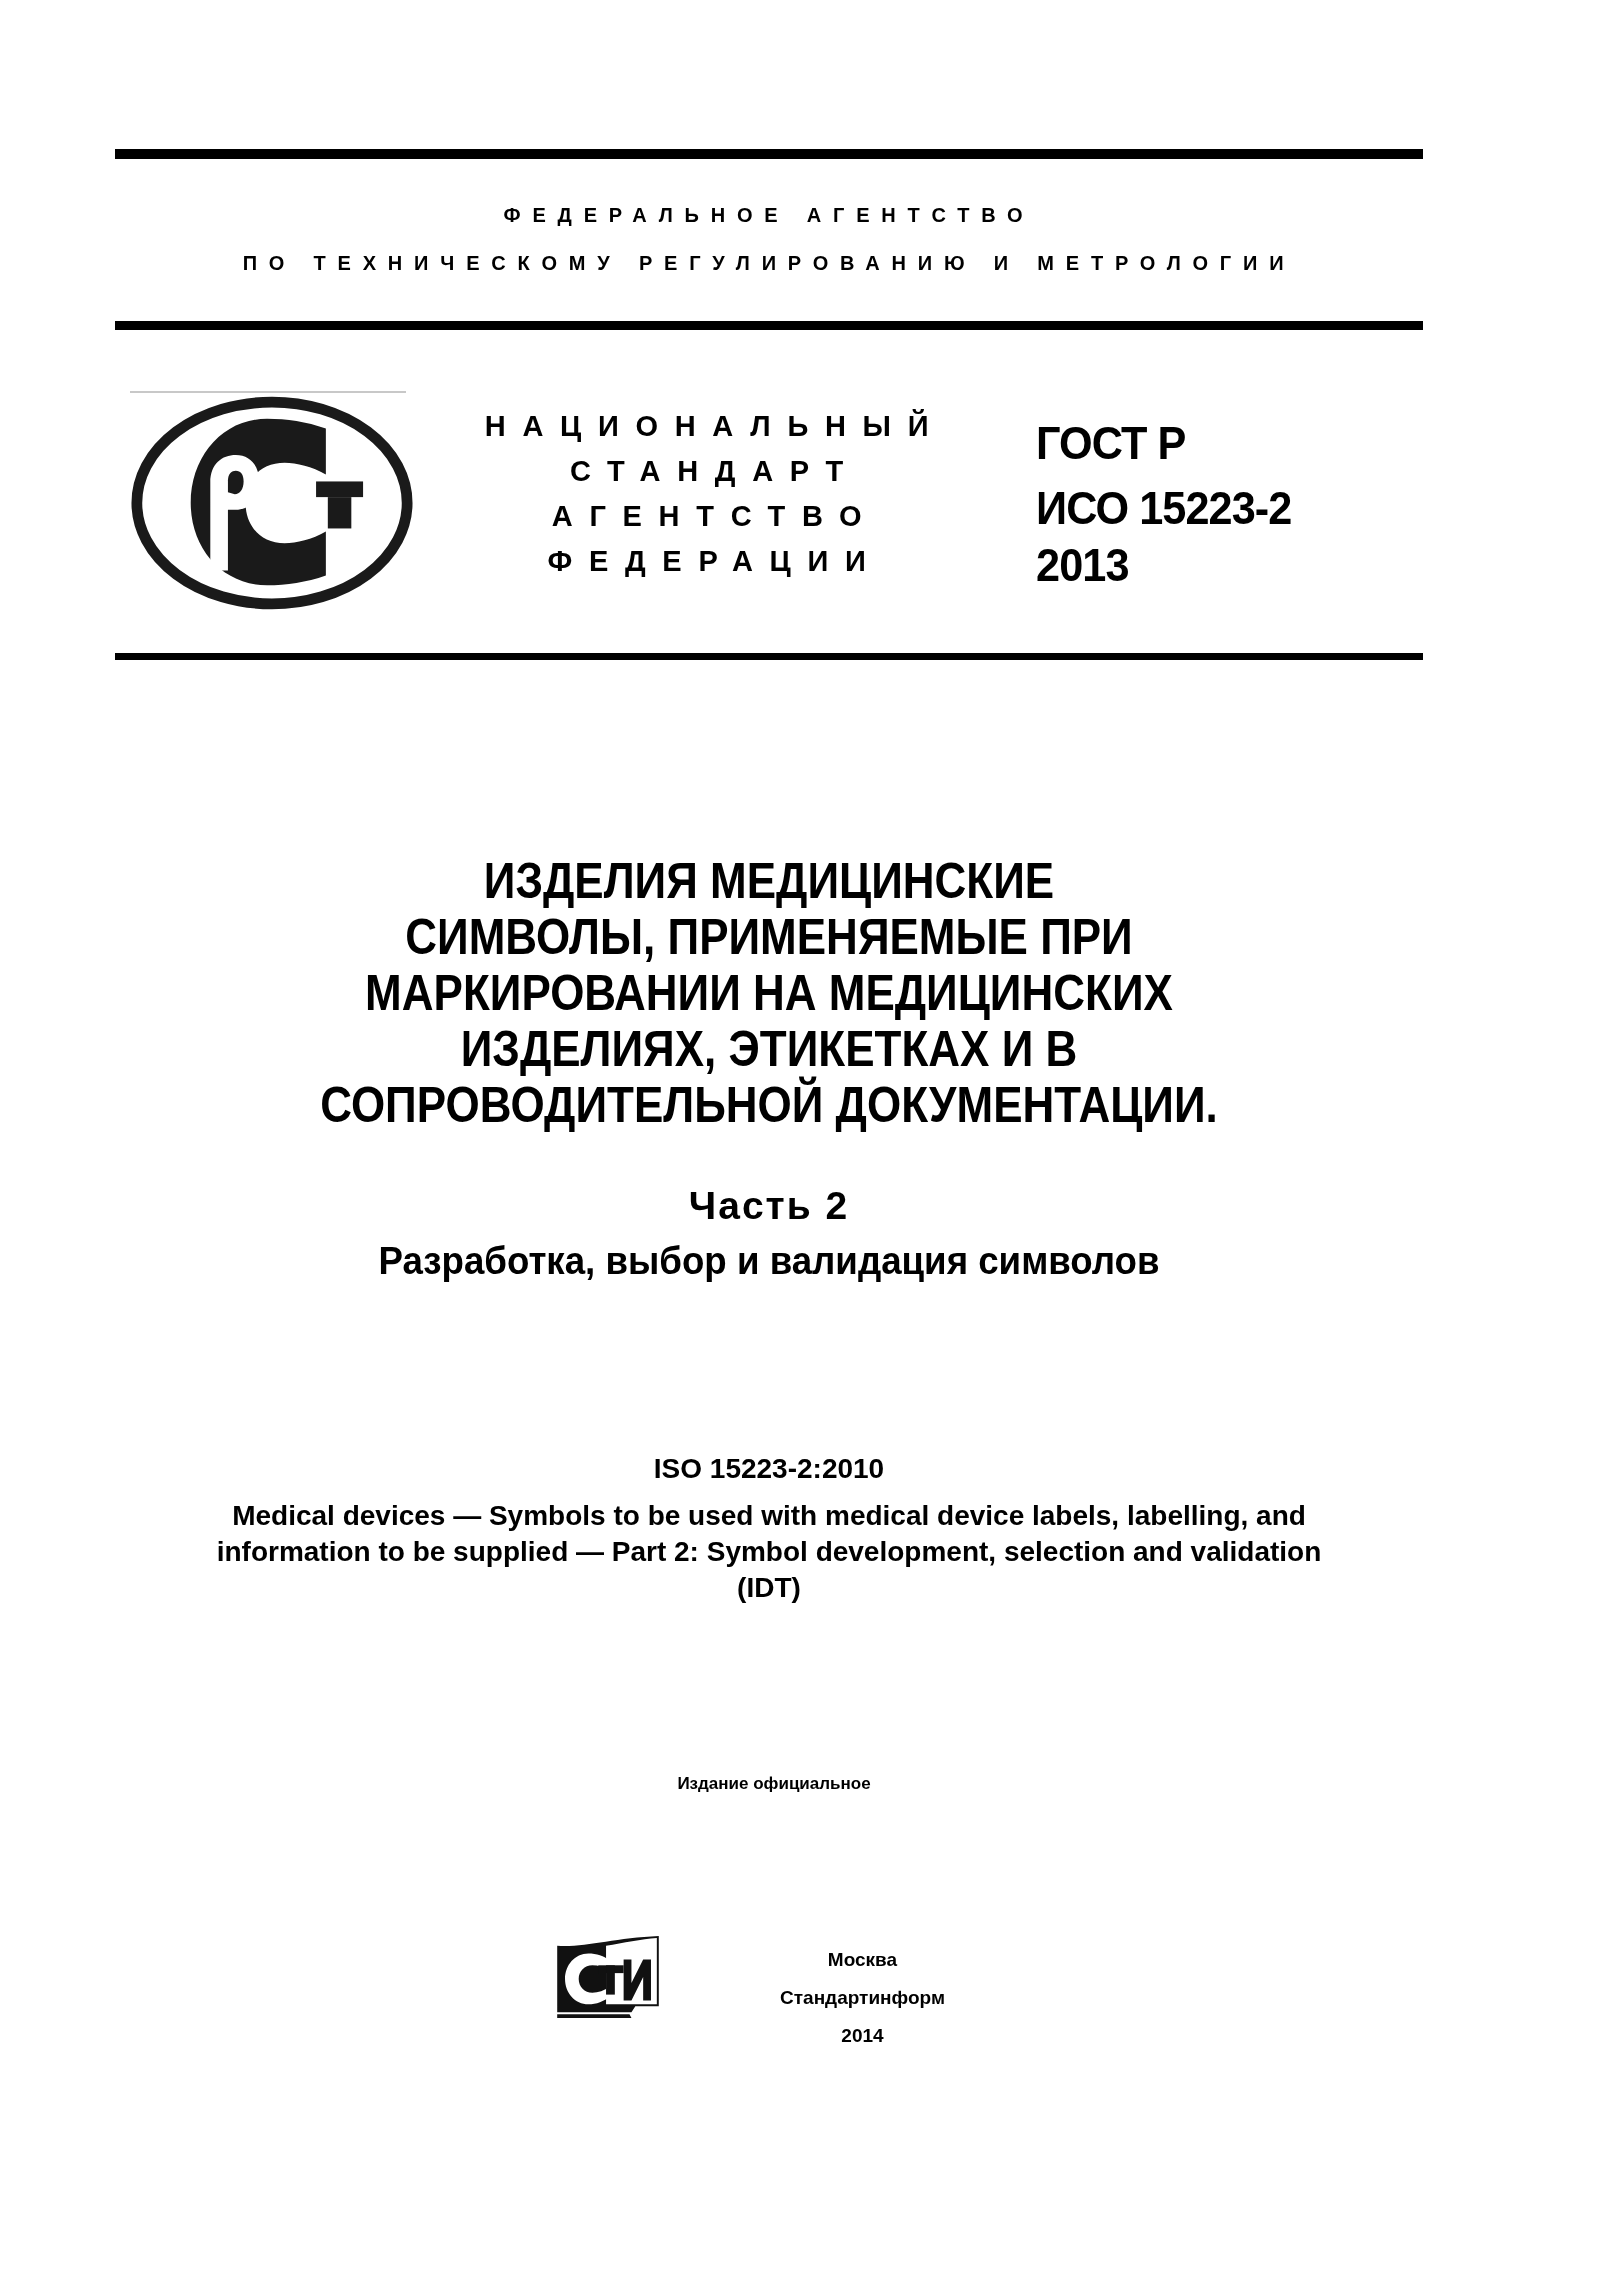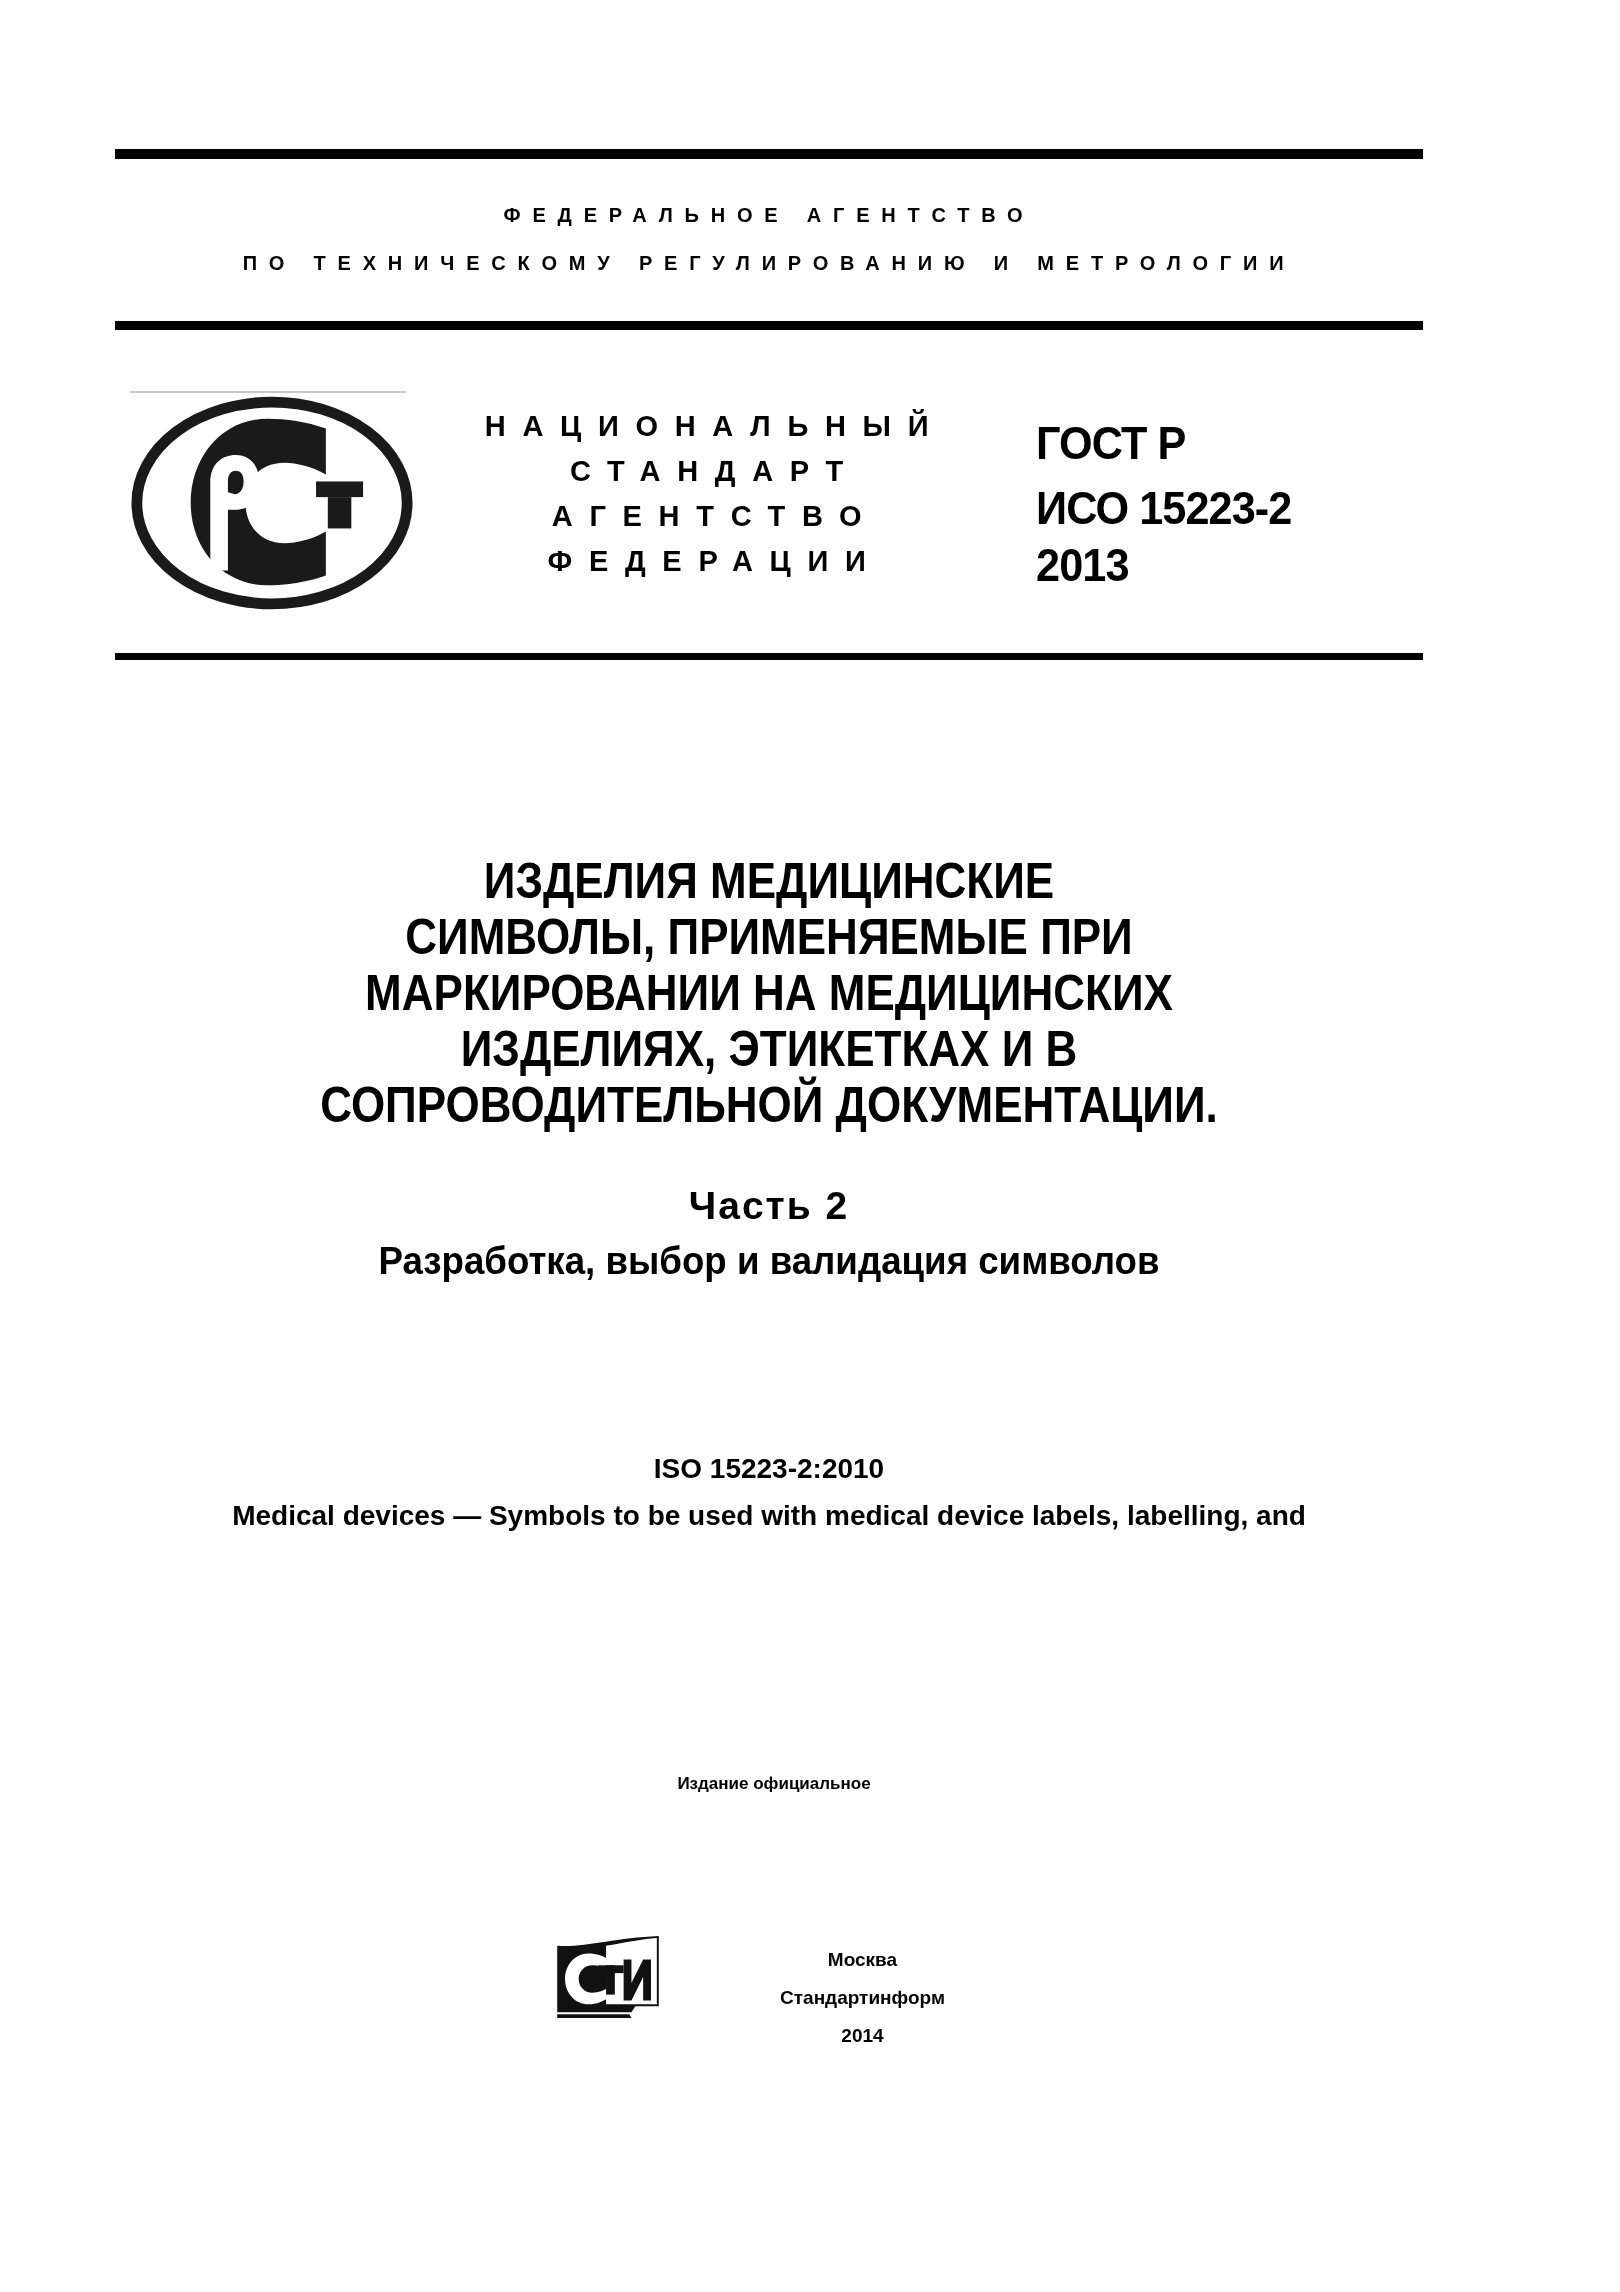--- a/index.html
+++ b/index.html
@@ -68,20 +68,22 @@
   <div>МАРКИРОВАНИИ НА МЕДИЦИНСКИХ</div>
   <div>ИЗДЕЛИЯХ, ЭТИКЕТКАХ И В</div>
   <div>СОПРОВОДИТЕЛЬНОЙ ДОКУМЕНТАЦИИ.</div>
 </div>
 <div class="title part">Часть 2</div>
 <div class="title subtitle">Разработка, выбор и валидация символов</div>
 
 <div class="title iso-code">ISO 15223-2:2010</div>
 <div class="title iso-title">
   <div>Medical devices — Symbols to be used with medical device labels, labelling, and</div>
+  <div>information to be supplied — Part 2: Symbol development, selection and validation</div>
+  <div>(IDT)</div>
 </div>
 
 <div class="official">Издание официальное</div>
 
 <svg class="logo-sti" viewBox="0 0 108 86">
   <path d="M 2 10 C 30 12 60 2 106 0 L 106 72 L 82 72 L 78 78 L 2 78 Z" fill="#111"></path>
   <path d="M 52 10 C 70 7 88 3 104 2 L 104 70 L 52 70 Z" fill="#fff"></path>
   <path d="M 2 80 L 76 80 L 78 84 L 2 84 Z" fill="#111"></path>
 
   <path d="M 56 26 C 50 20 42 18 34 18 C 20 18 10 30 10 44 C 10 58 20 70 34 70 C 42 70 50 67 56 62 L 56 52 C 50 56 44 58 38 58 C 30 58 24 52 24 44 C 24 36 30 30 38 30 C 44 30 50 32 56 36 Z" fill="#fff"></path>

